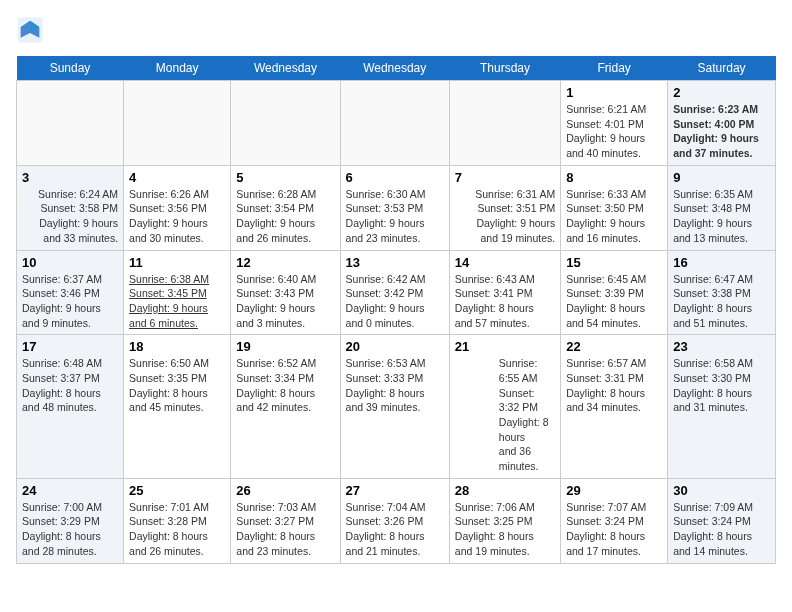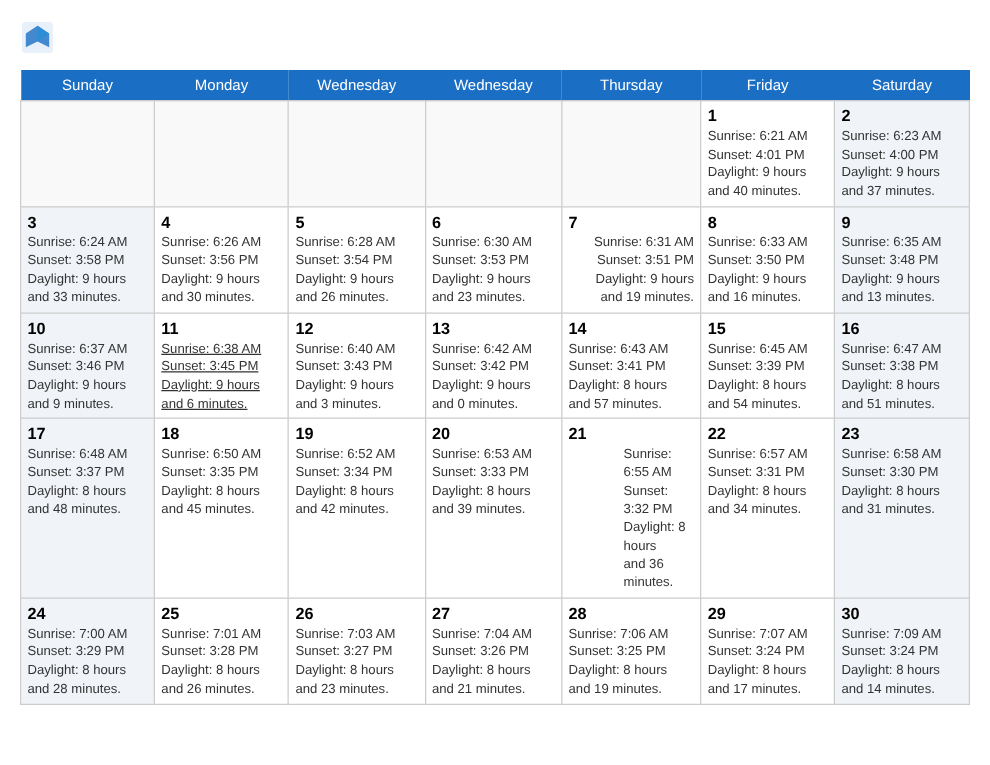--- a/index.html
+++ b/index.html
@@ -124,30 +124,30 @@
         <td class="empty"></td>
         <td>
           <span class="day-num">1</span>
           <div class="day-info" style="white-space: pre-line;">Sunrise: 6:21 AM
 Sunset: 4:01 PM
 Daylight: 9 hours
 and 40 minutes.</div>
         </td>
         <td class="weekend">
           <span class="day-num">2</span>
-          <div class="day-info" style="white-space: pre-line;">Sunrise: 6:23 AM
+          <div class="day-info" style="white-space: pre-line; font-weight: bold;">Sunrise: 6:23 AM
 Sunset: 4:00 PM
 Daylight: 9 hours
 and 37 minutes.</div>
         </td>
       </tr>
       <tr>
         <td class="weekend">
           <span class="day-num">3</span>
-          <div class="day-info" style="white-space: pre-line;">Sunrise: 6:24 AM
+          <div class="day-info" style="white-space: pre-line; text-align: right;">Sunrise: 6:24 AM
 Sunset: 3:58 PM
 Daylight: 9 hours
 and 33 minutes.</div>
         </td>
         <td>
           <span class="day-num">4</span>
           <div class="day-info" style="white-space: pre-line;">Sunrise: 6:26 AM
 Sunset: 3:56 PM
 Daylight: 9 hours
 and 30 minutes.</div>

